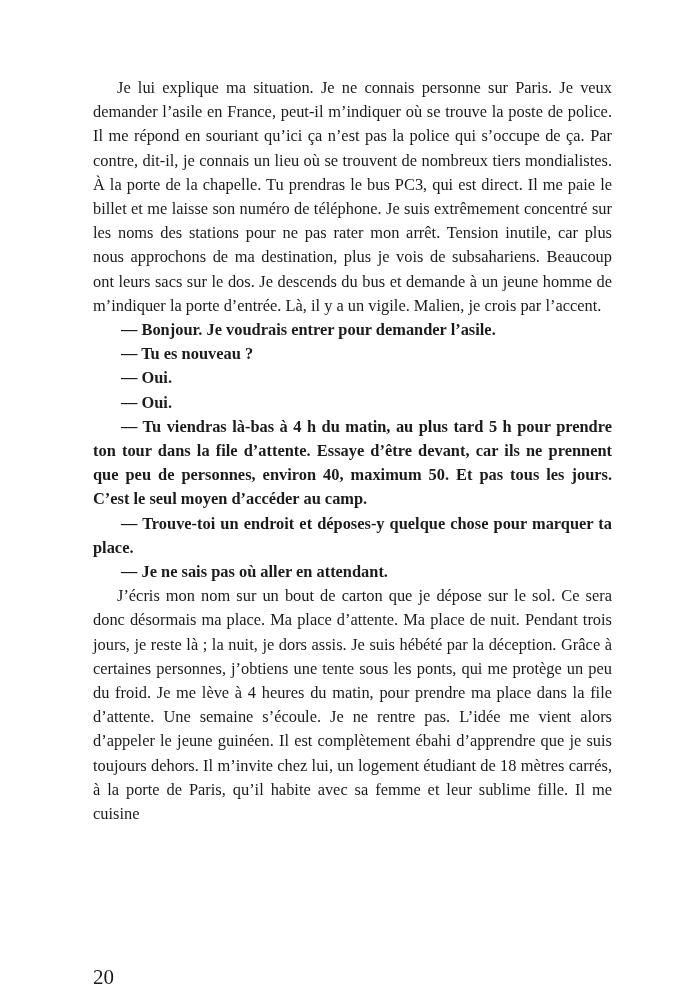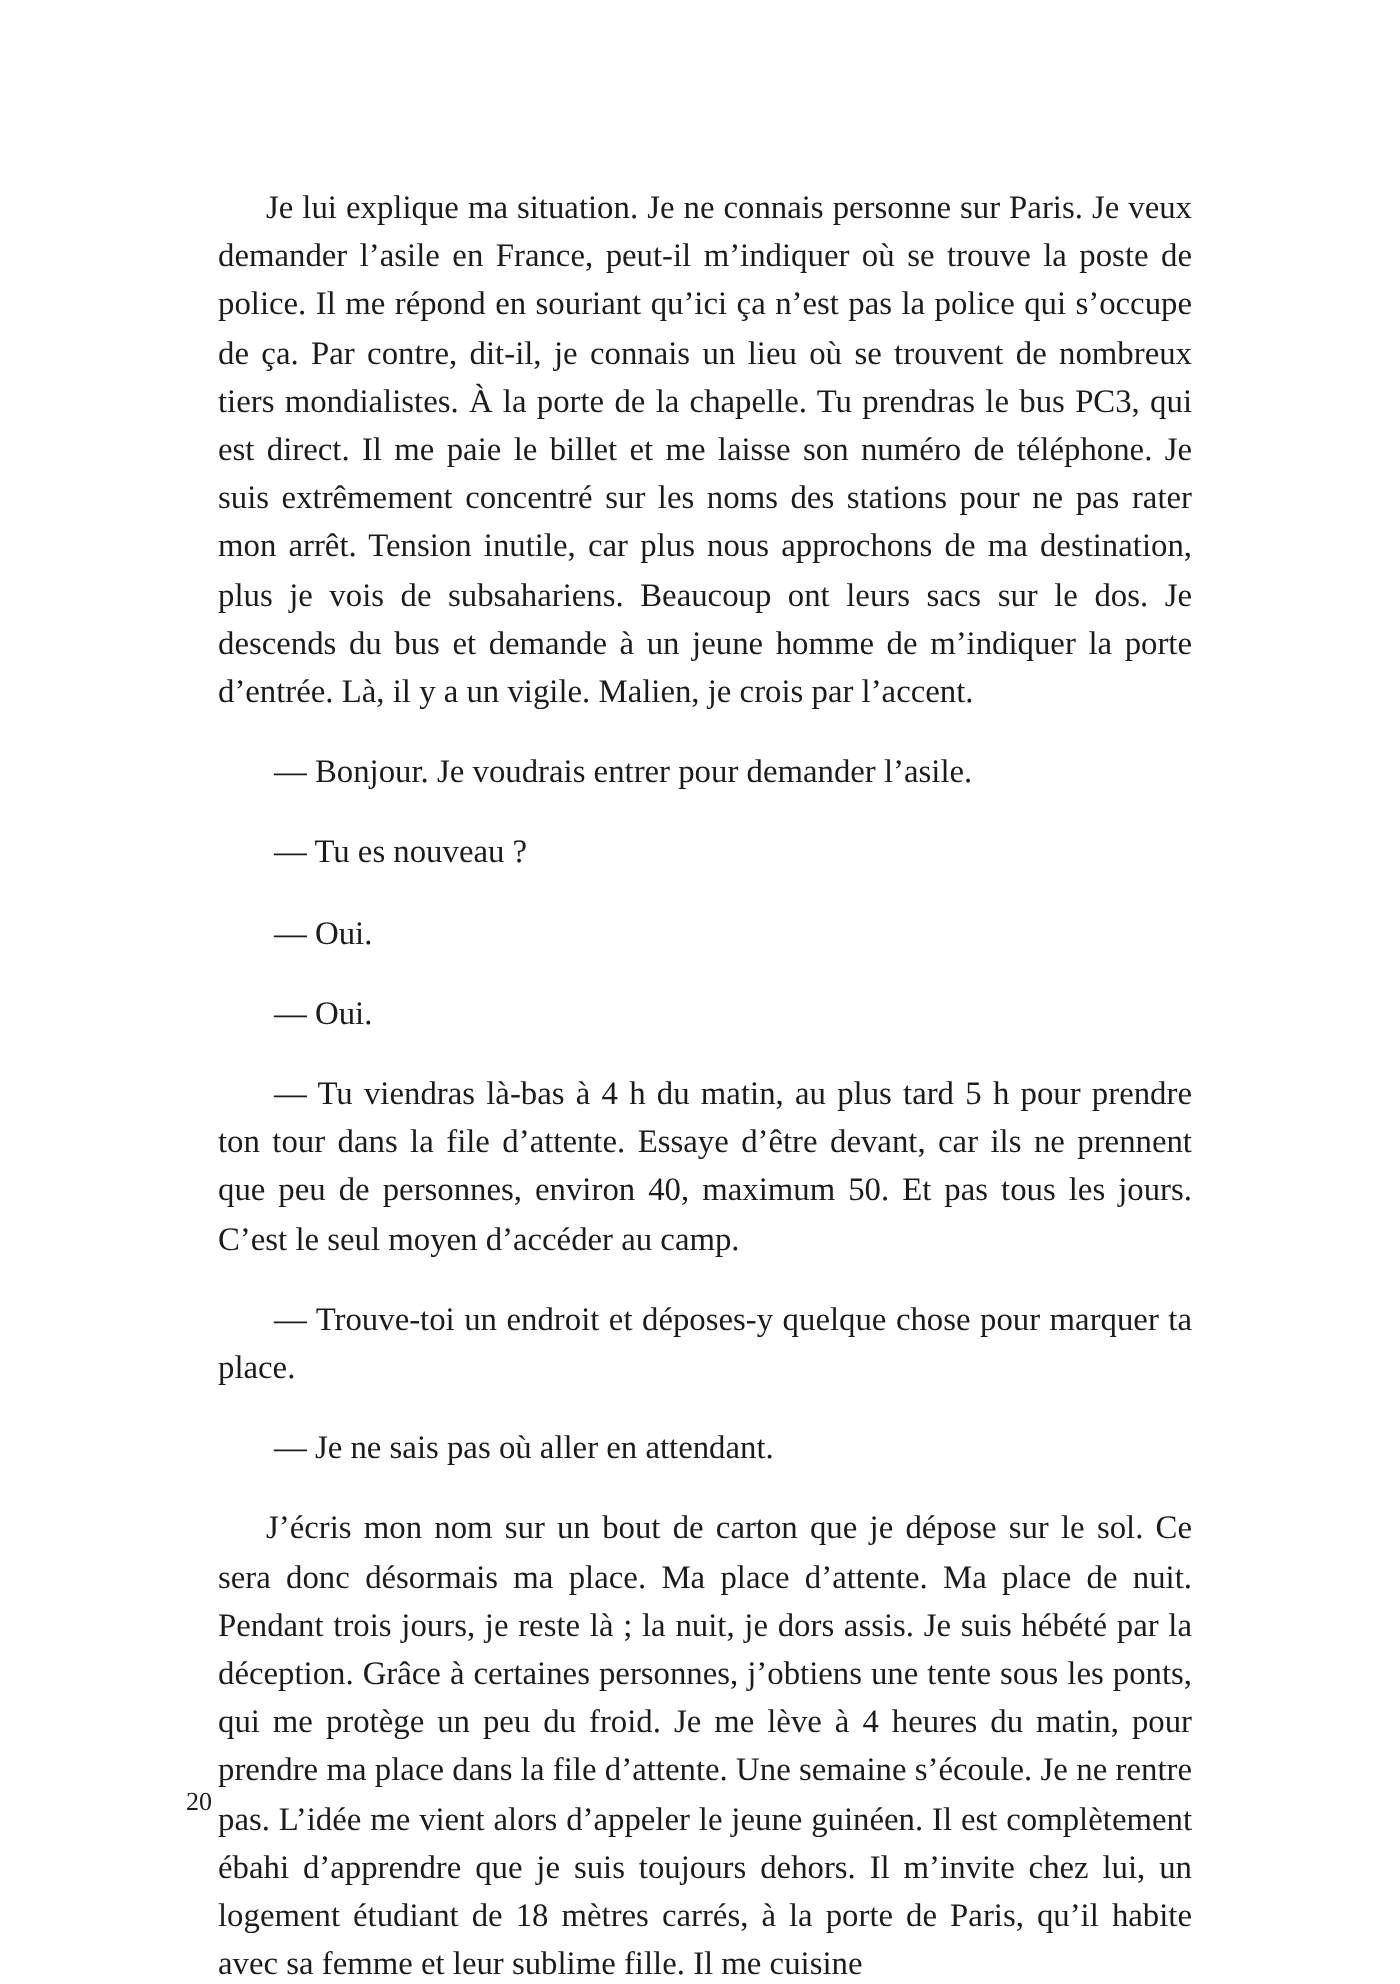--- a/index.html
+++ b/index.html
@@ -19,34 +19,35 @@
   .text-block {
     position: absolute;
     left: 93px;
     top: 76px;
     width: 519px;
     font-size: 16.4px;
     line-height: 24.2px;
     text-align: justify;
   }
   .text-block p {
-    margin: 16px;
+    margin: 0;
     padding: 0;
   }
   .text-block p.body {
     text-indent: 24px;
   }
   .text-block p.dialogue {
     text-indent: 28px;
+    font-weight: bold;
   }
   .page-number {
     position: absolute;
     left: 93px;
-    top: 889px;
-    font-size: 13px;
+    top: 965px;
+    font-size: 21px;
     line-height: 24px;
     color: #1b1b1b;
   }
 </style>
 </head>
 <body>
 
 <div class="page">
   <div class="text-block">
       <p class="body">Je lui explique ma situation. Je ne connais personne sur Paris. Je veux demander l’asile en France, peut-il m’indiquer où se trouve la poste de police. Il me répond en souriant qu’ici ça n’est pas la police qui s’occupe de ça. Par contre, dit-il, je connais un lieu où se trouvent de nombreux tiers mondialistes. À la porte de la chapelle. Tu prendras le bus PC3, qui est direct. Il me paie le billet et me laisse son numéro de téléphone. Je suis extrêmement concentré sur les noms des stations pour ne pas rater mon arrêt. Tension inutile, car plus nous approchons de ma destination, plus je vois de subsahariens. Beaucoup ont leurs sacs sur le dos. Je descends du bus et demande à un jeune homme de m’indiquer la porte d’entrée. Là, il y a un vigile. Malien, je crois par l’accent.</p>

